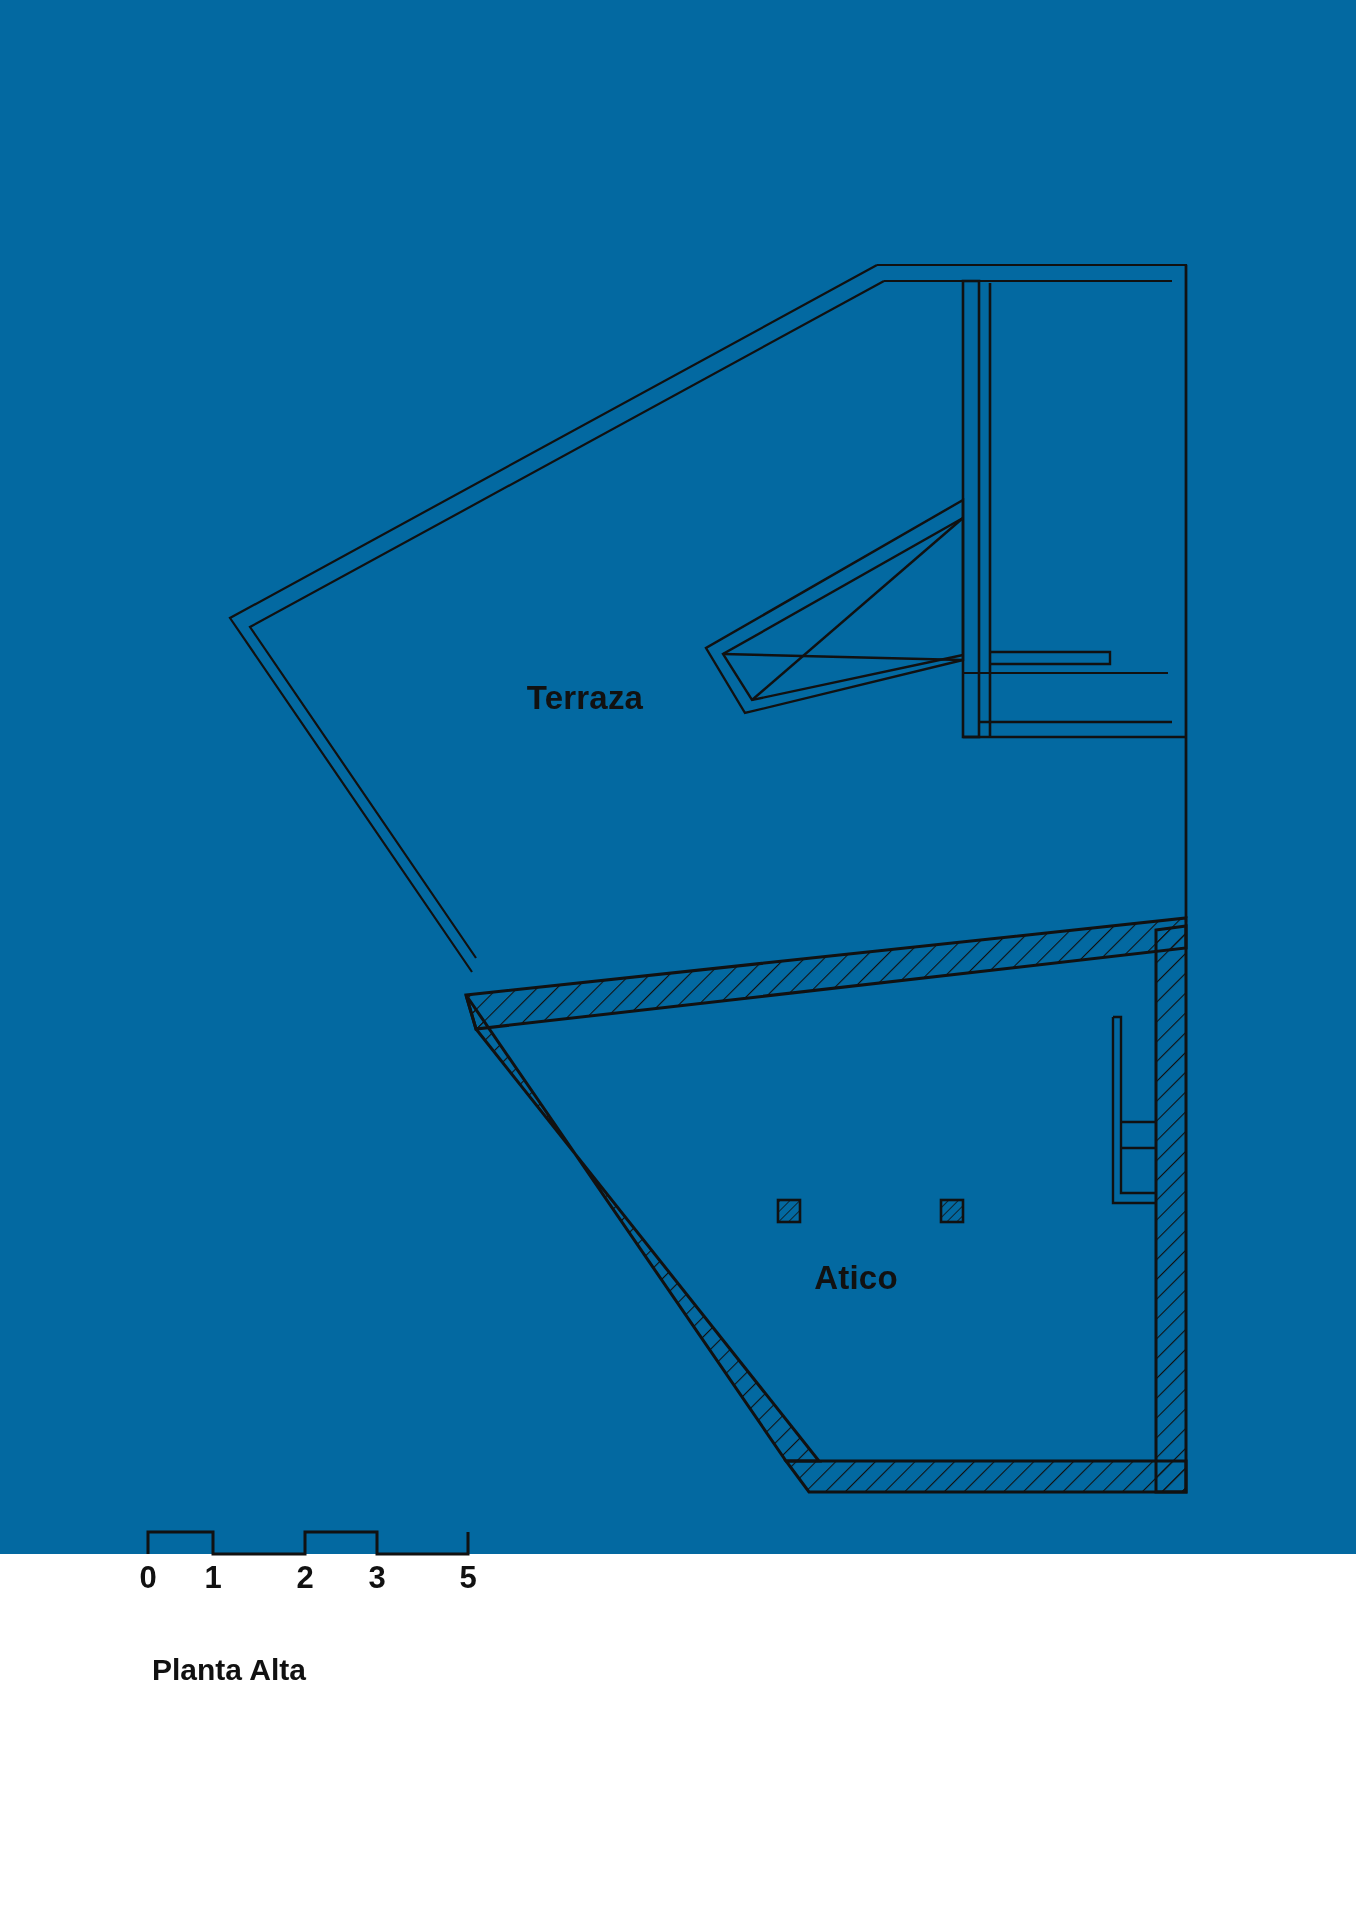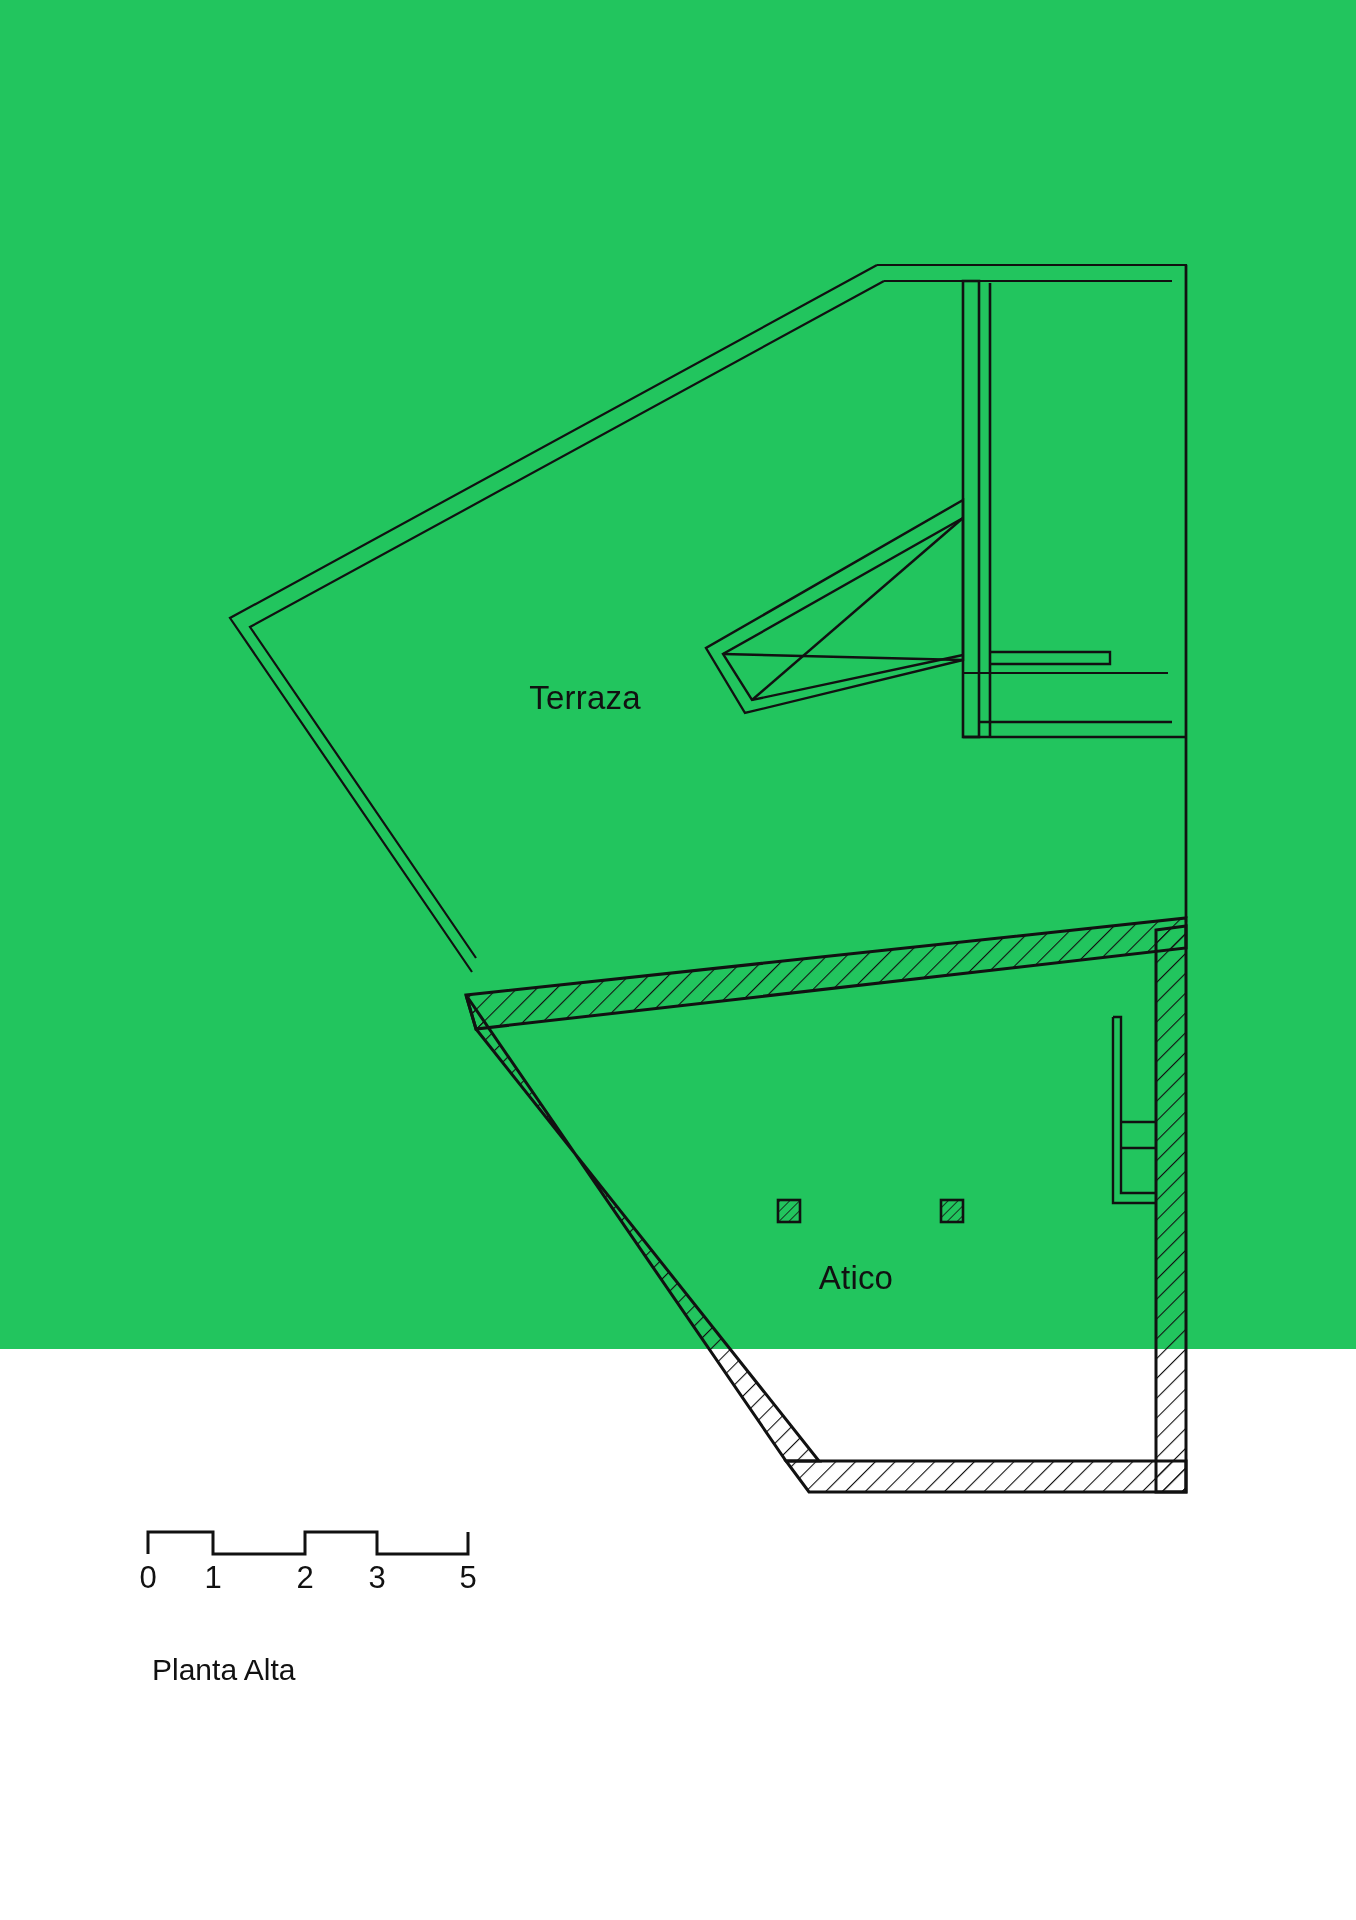--- a/index.html
+++ b/index.html
@@ -13,22 +13,23 @@
     height: 1920px;
     font-family: "Liberation Sans", sans-serif;
     color: #000000;
     overflow: hidden;
     position: relative;
   }
   #sheet {
     position: absolute;
     top: 0; left: 0;
     width: 1356px;
-    height: 1349px;
-    background: #22c55e;
+    height: 1554px;
+    background: #0369a1;
+    font-weight: bold;
   }
   #plan-svg {
     display: block;
     width: 1356px;
     height: 1920px;
   }
   .room-label {
     font-family: "Liberation Sans", sans-serif;
     font-size: 33px;
     fill: #111111;

